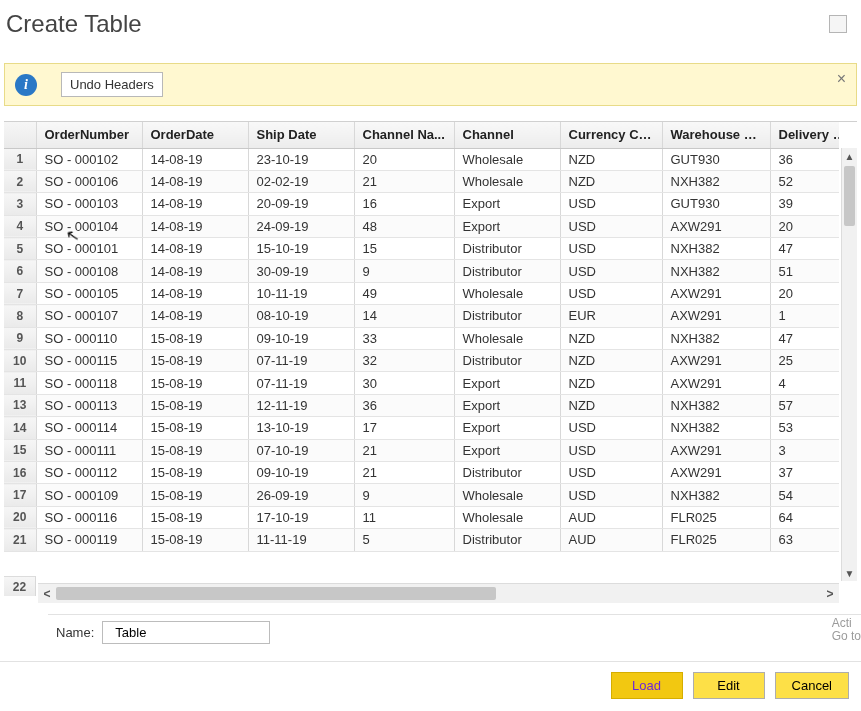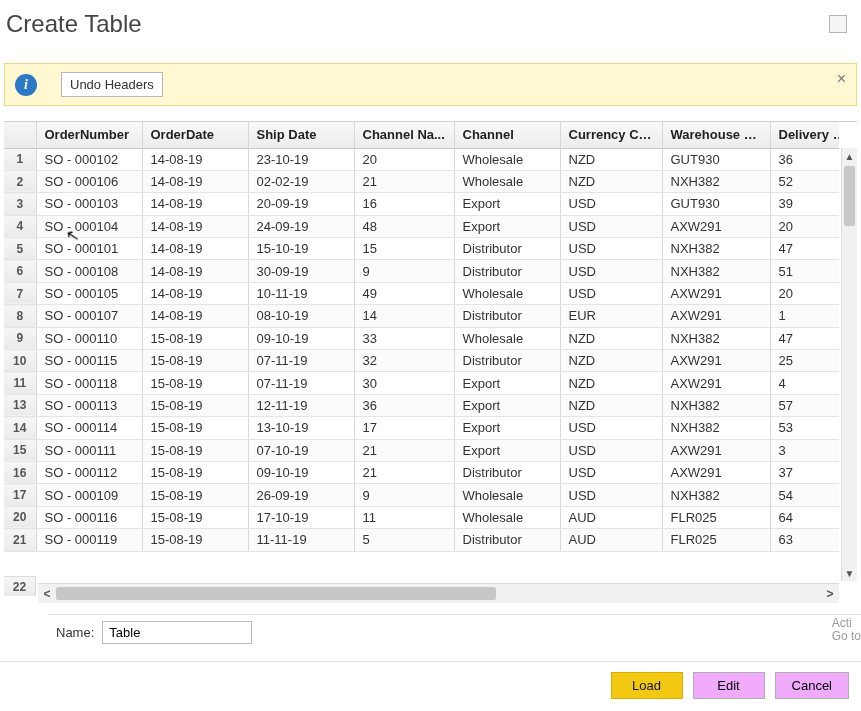--- a/index.html
+++ b/index.html
@@ -32,25 +32,25 @@
   tbody tr td:not(.rownum) { background: #fff; }
   .vscroll { position: absolute; right: 0; top: 26px; bottom: 22px; width: 16px; background: #f1f1f1; border-left: 1px solid #dcdcdc; }
   .vscroll .arrow { height: 16px; display: flex; align-items: center; justify-content: center; color: #555; font-size: 10px; cursor: pointer; }
   .vscroll .thumb { position: absolute; left: 2px; right: 2px; top: 18px; height: 60px; background: #c7c7c7; border-radius: 2px; }
   .hscroll { position: absolute; left: 34px; right: 18px; bottom: 0; height: 20px; background: #f1f1f1; border-top: 1px solid #dcdcdc; display: flex; align-items: center; }
   .hscroll .arrow { width: 18px; text-align: center; color: #555; font-size: 12px; cursor: pointer; font-weight: bold; }
   .hscroll .track { flex: 1; position: relative; height: 100%; }
   .hscroll .thumb { position: absolute; top: 3px; bottom: 3px; left: 0; width: 440px; background: #c7c7c7; border-radius: 2px; }
   .rownum-tail { position: absolute; left: 0; bottom: 7px; width: 32px; height: 20px; background: linear-gradient(#f6f6f6,#eaeaea); border-right: 1px solid #d8d8d8; border-top: 1px solid #dcdcdc; text-align: center; line-height: 20px; font-weight: 600; font-size: 12px; color: #555; }
   .namebar { display: flex; align-items: center; padding: 6px 8px; gap: 8px; border-top: 1px solid #e2e2e2; position: relative; margin-left: 48px; }
-  .name-input { width: 150px; border: 1px solid #bcbcbc; padding: 3px 6px; font-size: 13px; }
+  .name-input { width: 168px; border: 1px solid #bcbcbc; padding: 3px 12px; font-size: 13px; }
   .watermark { position: absolute; right: 0; top: 2px; font-size: 12px; color: #9b9b9b; text-align: left; line-height: 1.1; }
   .footer { display: flex; justify-content: flex-end; gap: 10px; padding: 10px 12px 12px 12px; border-top: 1px solid #e2e2e2; }
-  .btn { min-width: 72px; padding: 5px 16px; border: 1px solid #adadad; background: #f0abfc; font-size: 13px; cursor: pointer; }
-  .btn.primary { background: #f2c811; border-color: #d5ad00; color: #0f172a; }
+  .btn { min-width: 72px; padding: 5px 16px; border: 1px solid #adadad; background: #fde047; font-size: 13px; cursor: pointer; }
+  .btn.primary { background: #f2c811; border-color: #d5ad00; color: #6d28d9; }
   .cursor { position: absolute; left: 62px; top: 104px; pointer-events: none; font-size: 16px; color: #000; transform: rotate(-10deg); }
 </style>
 </head>
 <body>
 
 <div class="window">
   <div class="titlebar">
     <div class="title">Create Table</div>
     <div class="win-ctrl"></div>
   </div>

